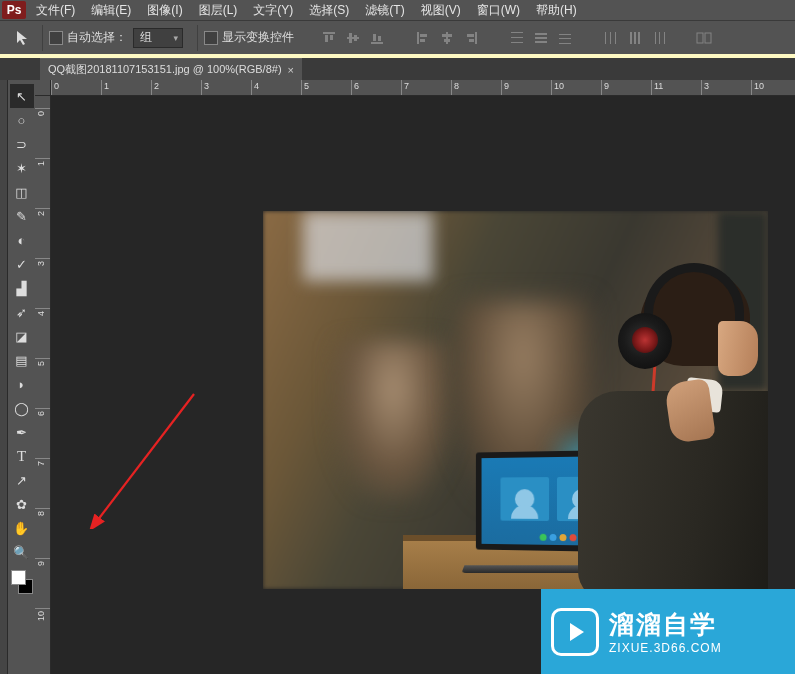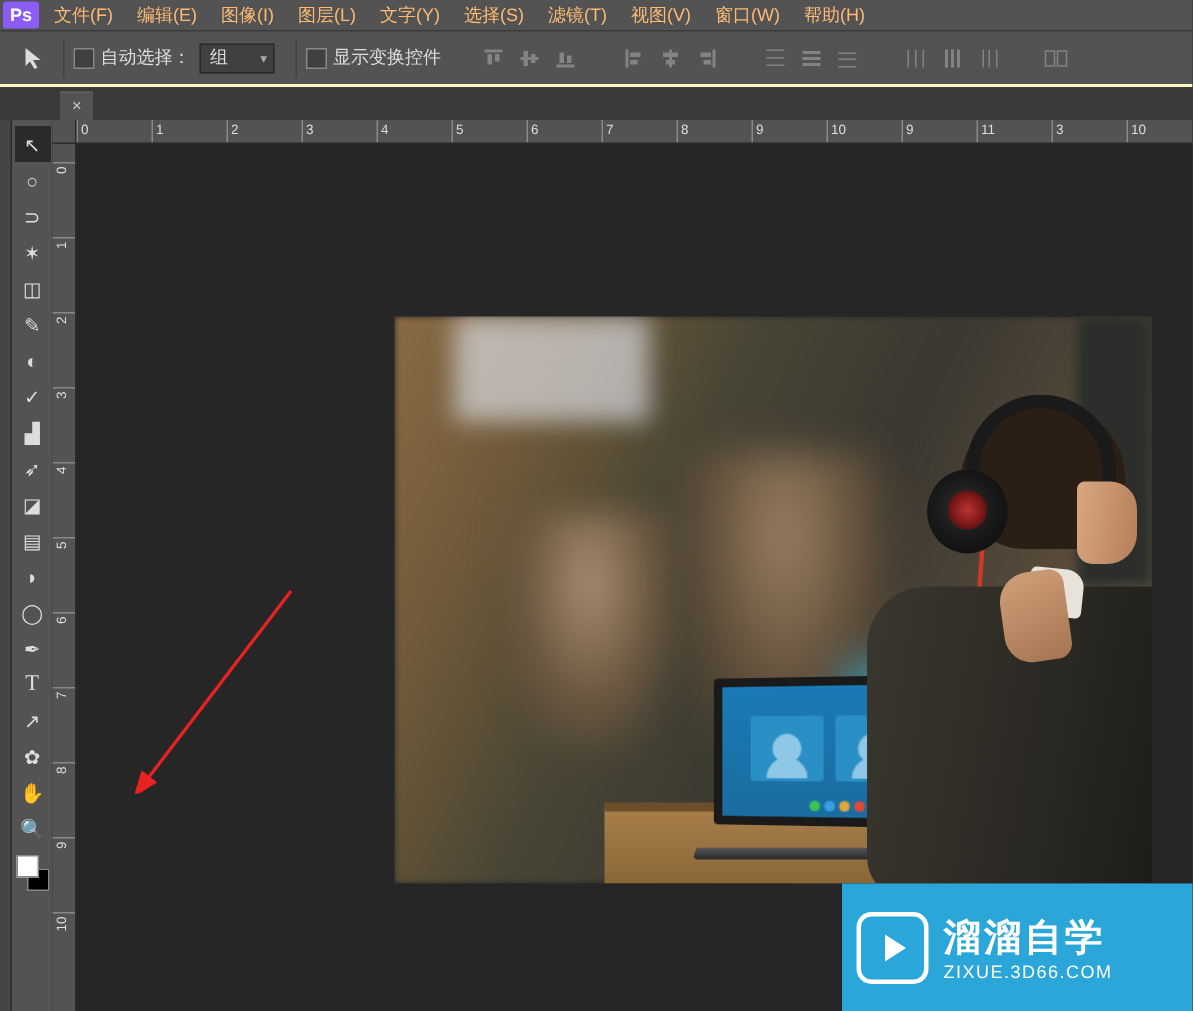--- a/index.html
+++ b/index.html
@@ -1,22 +1,22 @@
 <!DOCTYPE html>
 <html><head>
 <meta charset="utf-8">
 <style>
 * { margin: 0; padding: 0; box-sizing: border-box; font-family: "Microsoft YaHei", sans-serif; }
 body { width: 795px; height: 674px; background: #535353; overflow: hidden; position: relative; }
 
 .menubar { height: 20px; background: #535353; display: flex; align-items: center; padding-left: 2px; gap: 4px; }
-.ps-logo { width: 24px; height: 18px; background: #8b5cf6; color: #fff; font-weight: bold; font-size: 12px; display: flex; align-items: center; justify-content: center; border-radius: 2px; }
-.menu-item { color: #fdba74; font-size: 12px; padding: 2px 6px; cursor: pointer; }
-
-.optionsbar { height: 38px; background: #535353; border-top: 1px solid #3a3a3a; border-bottom: 2px solid #fef9c3; display: flex; align-items: center; padding-left: 10px; gap: 6px; }
+.ps-logo { width: 24px; height: 18px; background: #7f1d1d; color: #fff; font-weight: bold; font-size: 12px; display: flex; align-items: center; justify-content: center; border-radius: 2px; }
+.menu-item { color: #e5e5e5; font-size: 12px; padding: 2px 6px; cursor: pointer; }
+
+.optionsbar { height: 38px; background: #535353; border-top: 1px solid #3a3a3a; border-bottom: 4px solid #fef9c3; display: flex; align-items: center; padding-left: 10px; gap: 6px; }
 .move-icon { width: 26px; height: 22px; display: flex; align-items: center; justify-content: center; }
 .sep { width: 1px; height: 26px; background: #404040; }
 .checkbox-wrap { display: flex; align-items: center; gap: 4px; }
 .checkbox { width: 14px; height: 14px; border: 1px solid #888; background: #404040; }
 .opt-label { color: #ddd; font-size: 12px; }
 .dropdown { background: #404040; border: 1px solid #2a2a2a; color: #ddd; font-size: 12px; padding: 2px 18px 2px 6px; position: relative; height: 20px; display: flex; align-items: center; min-width: 50px; }
 .dropdown::after { content: "▾"; position: absolute; right: 4px; font-size: 9px; color: #aaa; }
 .align-group { display: flex; gap: 2px; margin-left: 18px; }
 .align-btn { width: 22px; height: 22px; display: flex; align-items: center; justify-content: center; opacity: 0.35; }
 
@@ -76,21 +76,21 @@
 .headphone-band { position: absolute; top: 22px; right: 24px; width: 100px; height: 60px; border: 9px solid #1a1a1a; border-bottom: none; border-radius: 60px 60px 0 0; }
 .headphone-cup { position: absolute; top: 72px; right: 96px; width: 54px; height: 56px; background: radial-gradient(circle at 46% 46%, #333 0%, #1a1a1a 45%, #0a0a0a 100%); border-radius: 50%; }
 .headphone-cup::after { content: ""; position: absolute; top: 14px; left: 14px; width: 26px; height: 26px; border-radius: 50%; background: radial-gradient(circle, #b33 0%, #7a1818 55%, #2a0a0a 100%); }
 .hand { position: absolute; top: 140px; right: 56px; width: 44px; height: 60px; background: linear-gradient(160deg, #d0a07a 0%, #a57552 100%); border-radius: 20px 10px 10px 18px; transform: rotate(-8deg); }
 .suit { position: absolute; top: 150px; right: -10px; width: 200px; height: 210px; background: linear-gradient(100deg, #3a372f 0%, #2a2822 60%, #1c1b17 100%); border-radius: 40px 10px 0 30px; }
 .collar { position: absolute; top: 138px; right: 46px; width: 36px; height: 32px; background: #e8e3da; border-radius: 4px 12px 4px 4px; transform: rotate(6deg); }
 .cable { position: absolute; top: 124px; right: 120px; width: 3px; height: 240px; background: #cc3a2a; border-radius: 2px; transform: rotate(4deg); }
 
 .arrow { position: absolute; left: 38px; top: 293px; width: 110px; height: 140px; pointer-events: none; }
 
-.watermark { position: absolute; right: 0; bottom: 0; width: 234px; height: 85px; background: #2aa7d8; display: flex; align-items: center; padding: 10px; gap: 10px; }
+.watermark { position: absolute; right: 0; bottom: 0; width: 254px; height: 85px; background: #2aa7d8; display: flex; align-items: center; padding: 10px; gap: 10px; }
 .wm-icon { width: 48px; height: 48px; border: 3px solid #fff; border-radius: 10px; display: flex; align-items: center; justify-content: center; position: relative; }
 .wm-play { width: 0; height: 0; border-left: 14px solid #fff; border-top: 9px solid transparent; border-bottom: 9px solid transparent; margin-left: 4px; }
 .wm-text { color: #fff; display: flex; flex-direction: column; }
 .wm-main { font-size: 25px; font-weight: bold; letter-spacing: 2px; }
 .wm-sub { font-size: 12px; letter-spacing: 1px; }
 </style>
 </head>
 <body>
 
 <div class="menubar">
@@ -221,20 +221,21 @@
         <svg width="20" height="16">
           <rect x="2" y="3" width="6" height="10" fill="none" stroke="#ddd"></rect>
           <rect x="10" y="3" width="6" height="10" fill="none" stroke="#ddd"></rect>
         </svg>
       </div>
   </div>
 </div>
 
 <div class="tabbar">
   <div class="doc-tab">
+    <span>QQ截图20181107153151.jpg @ 100%(RGB/8#)</span>
     <span class="close-x">×</span>
   </div>
 </div>
 
 <div class="workspace">
   <div class="toolbar-narrow"></div>
 
   <div class="toolbar" id="toolbar">
       <div class="tool sel" style="font-size: 13px;">↖</div>
       <div class="tool" style="font-size: 13px;">○</div>

